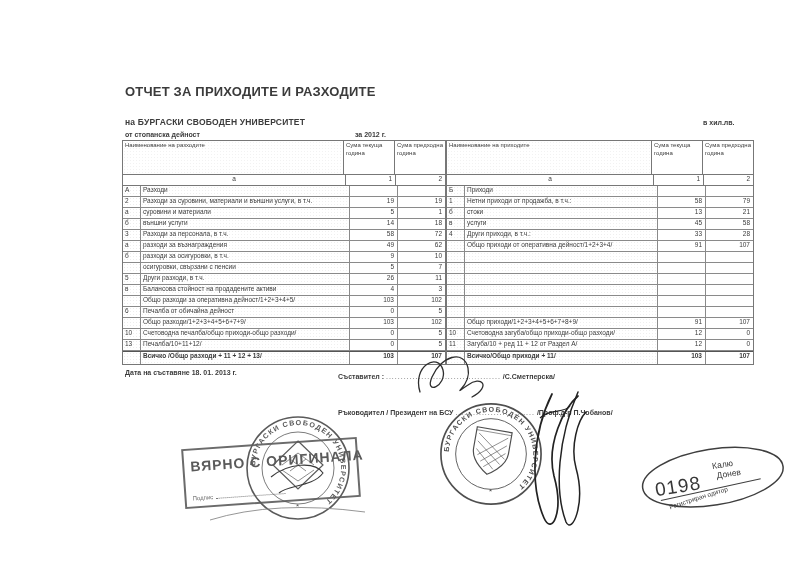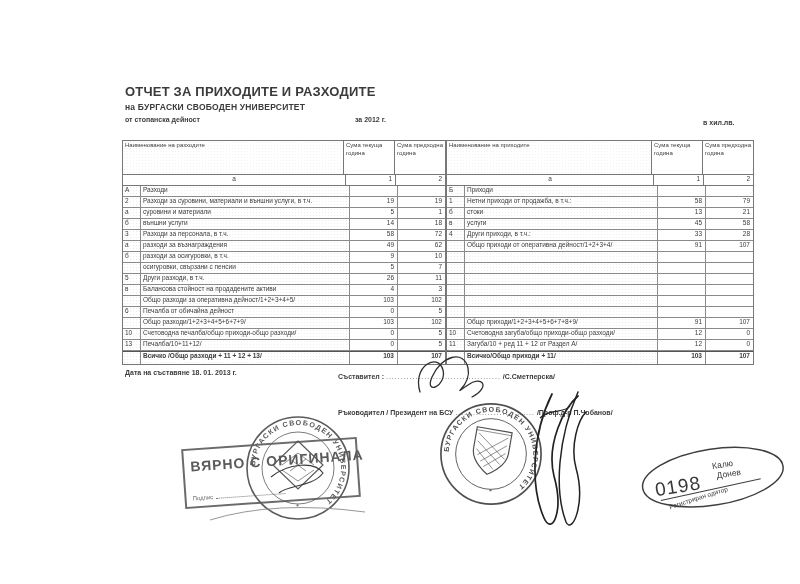--- a/index.html
+++ b/index.html
@@ -1,21 +1,21 @@
 <!DOCTYPE html>
 <html><head>
 <meta charset="utf-8">
 <style>
   html,body{margin:0;padding:0;background:#e8e8e8;}
   .page{position:relative;width:800px;height:584px;background:#ffffff;overflow:hidden;
         font-family:"Liberation Sans",sans-serif;color:#3b3b3b;}
   
   .doc-header{position:absolute;left:125px;top:84px;font-weight:bold;}
   .doc-header .l1{font-size:13px;letter-spacing:.2px;}
-  .doc-header .l2{font-size:8.5px;margin-top:3px;letter-spacing:.2px;}
+  .doc-header .l2{font-size:8.5px;margin-top:18px;letter-spacing:.2px;}
   .doc-header .l3{font-size:7px;margin-top:4px;display:flex;}
   .doc-header .year{margin-left:155px;}
   .units{position:absolute;left:703px;top:119px;font-size:7px;font-weight:bold;}
   
   .tables{position:absolute;left:122px;top:140px;display:flex;}
   .ttable{border:1px solid #777;}
   .exp{width:322px;}
   .inc{width:306px;}
   .thead{display:flex;height:33px;border-bottom:1px solid #777;}
   .tsub{display:flex;height:10px;border-bottom:1px solid #777;}

